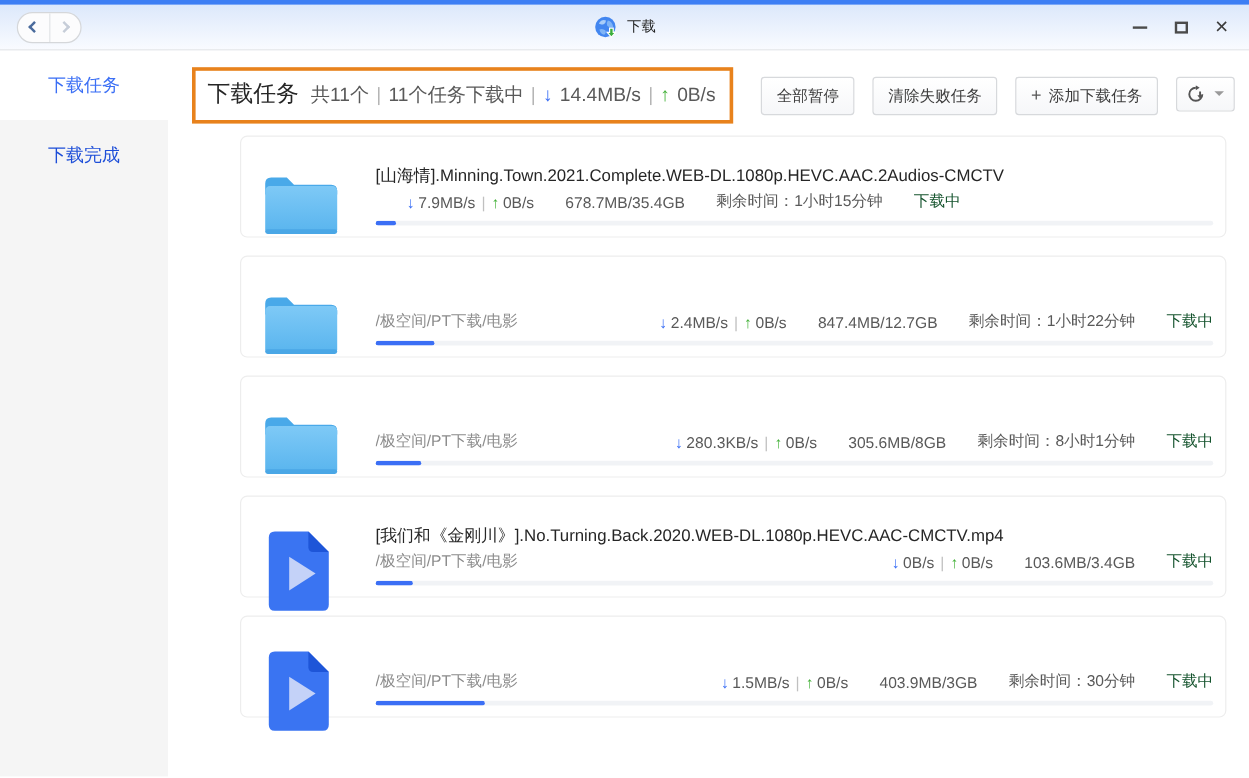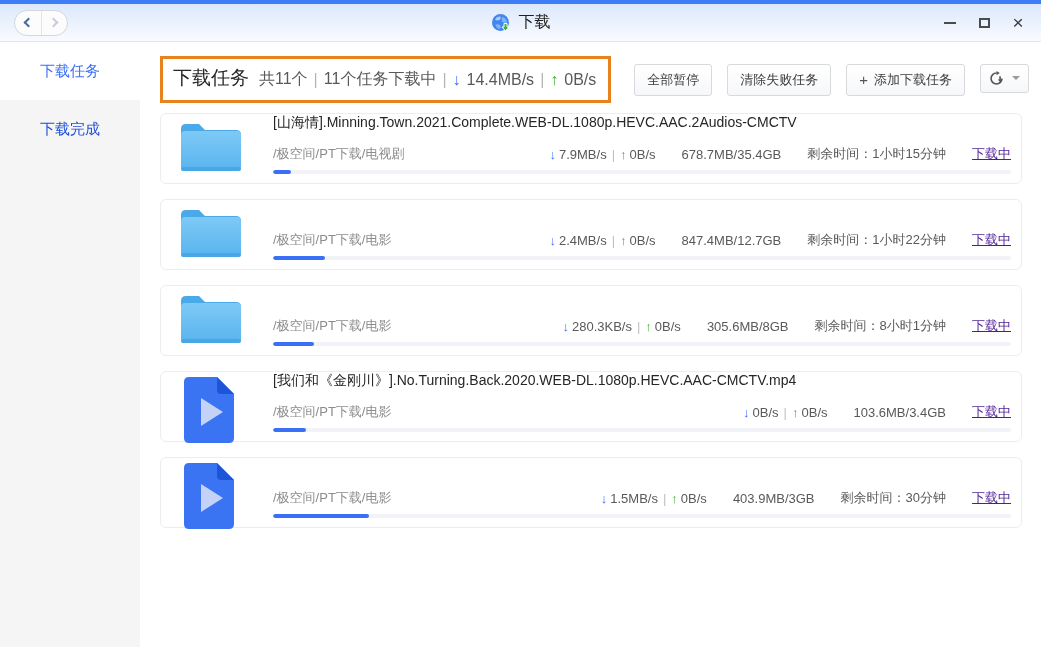--- a/index.html
+++ b/index.html
@@ -24,21 +24,21 @@
   }
   .nav-half { flex:1; display:flex; align-items:center; justify-content:center; cursor:pointer; }
   .nav-half + .nav-half { border-left:1px solid #e2e4e7; }
   .chev { width:7px; height:7px; border-left:2px solid; border-bottom:2px solid; }
   .chev-back { transform:rotate(45deg); color:#4a6b9d; margin-left:2px; }
   .chev-fwd  { transform:rotate(-135deg); color:#c6cdd8; margin-right:2px; }
   .title-center {
     position:absolute; left:50%; transform:translateX(-50%);
     display:flex; align-items:center; gap:8px;
   }
-  .app-title { font-size:16px; color:#1f1f1f;font-family:Liberation Serif, serif; }
+  .app-title { font-size:12px; color:#1f1f1f;font-family:Liberation Serif, serif; }
   .win-controls { position:absolute; right:16px; display:flex; align-items:center; gap:20px; }
   .win-btn { width:14px; height:14px; display:flex; align-items:center; justify-content:center; cursor:pointer; }
   .ic-min { width:12px; height:2px; background:#4b4b4b; }
   .ic-max { width:11px; height:10px; border:2px solid #4b4b4b; }
   .ic-close { font-size:19px; color:#3c3c3c; line-height:14px; }
 
   
   .main { display:flex; height:605px; }
   .sidebar { width:140px; background:#f5f5f5; flex:none; }
   .sidebar-item {
@@ -71,33 +71,33 @@
     padding:6px 12px; font-size:13px; color:#3d3d3d; cursor:pointer; white-space:nowrap;
     display:flex; align-items:center; gap:6px;
   }
   .plus-glyph { font-size:15px; color:#555; line-height:13px; }
   .btn-icon { padding:6px 8px; }
   .caret { width:0; height:0; border-left:4px solid transparent; border-right:4px solid transparent; border-top:4px solid #9a9a9a; margin-left:2px; }
 
   
   .task-list { padding:2px 19px 0 20px; overflow:hidden; }
   .task-card {
-    border:1px solid #ededed; border-radius:6px; height:71px;
-    margin-bottom:15px; padding:0 10px 0 18px; display:flex; cursor:pointer; background:#fff;
+    border:1px solid #ededed; border-radius:6px; height:85px;
+    margin-bottom:15px; padding:24px 10px 0 18px; display:flex; cursor:pointer; background:#fff;margin-left:40px;
   }
   .task-icon { width:66px; flex:none; margin-right:28px; padding-top:3px; }
   .task-body { flex:1; min-width:0; display:flex; flex-direction:column; }
   .task-title { font-size:14px; color:#262626; white-space:nowrap; overflow:hidden; }
   .task-details { margin-top:auto; display:flex; align-items:center; font-size:13px; color:#595959; }
   .task-path { color:#8c8c8c; flex:1; white-space:nowrap; overflow:hidden; }
   .task-right { display:flex; align-items:center; white-space:nowrap; }
   .task-right > * { margin-left:26px; }
   .speed { display:flex; align-items:center; gap:3px; }
   .speed .sep { color:#c0c0c0; margin:0 2px; }
-  .status { color:#4c1d95;text-decoration:underline; }
+  .status { color:#14532d; }
   .progress { height:4px; background:#f1f3f6; border-radius:2px; margin-top:7px; margin-bottom:9px; overflow:hidden; }
   .progress-fill { height:100%; background:#3b6ff5; border-radius:2px; }
 </style>
 </head>
 <body>
 
 <div class="top-strip"></div>
 <div class="titlebar">
   <div class="nav-pill">
     <div class="nav-half">
@@ -190,21 +190,20 @@
       </linearGradient>
     </defs>
     <path d="M2 12 q0-5 5-5 h13 l6 6 h31 q5 0 5 5 v3 H2 z" fill="#49a9e9"></path>
     <rect x="2" y="14" width="60" height="40" rx="4" fill="url(#fgrad)"></rect>
     <rect x="2" y="50" width="60" height="4" rx="2" fill="#4aa7e6"></rect>
   </svg>
 </div>
     <div class="task-body">
       <div class="task-title">[山海情].Minning.Town.2021.Complete.WEB-DL.1080p.HEVC.AAC.2Audios-CMCTV</div>
       <div class="task-details">
-        <span class="task-path">/极空间/PT下载/电视剧</span>
         <span class="task-right">
           <span class="speed">
             <span class="down-arrow">↓</span>
                   <span>7.9MB/s</span>
             <span class="sep">|</span>
             <span class="up-arrow">↑</span>
                   <span>0B/s</span>
           </span>
           <span>678.7MB/35.4GB</span>
           <span>剩余时间：1小时15分钟</span>

